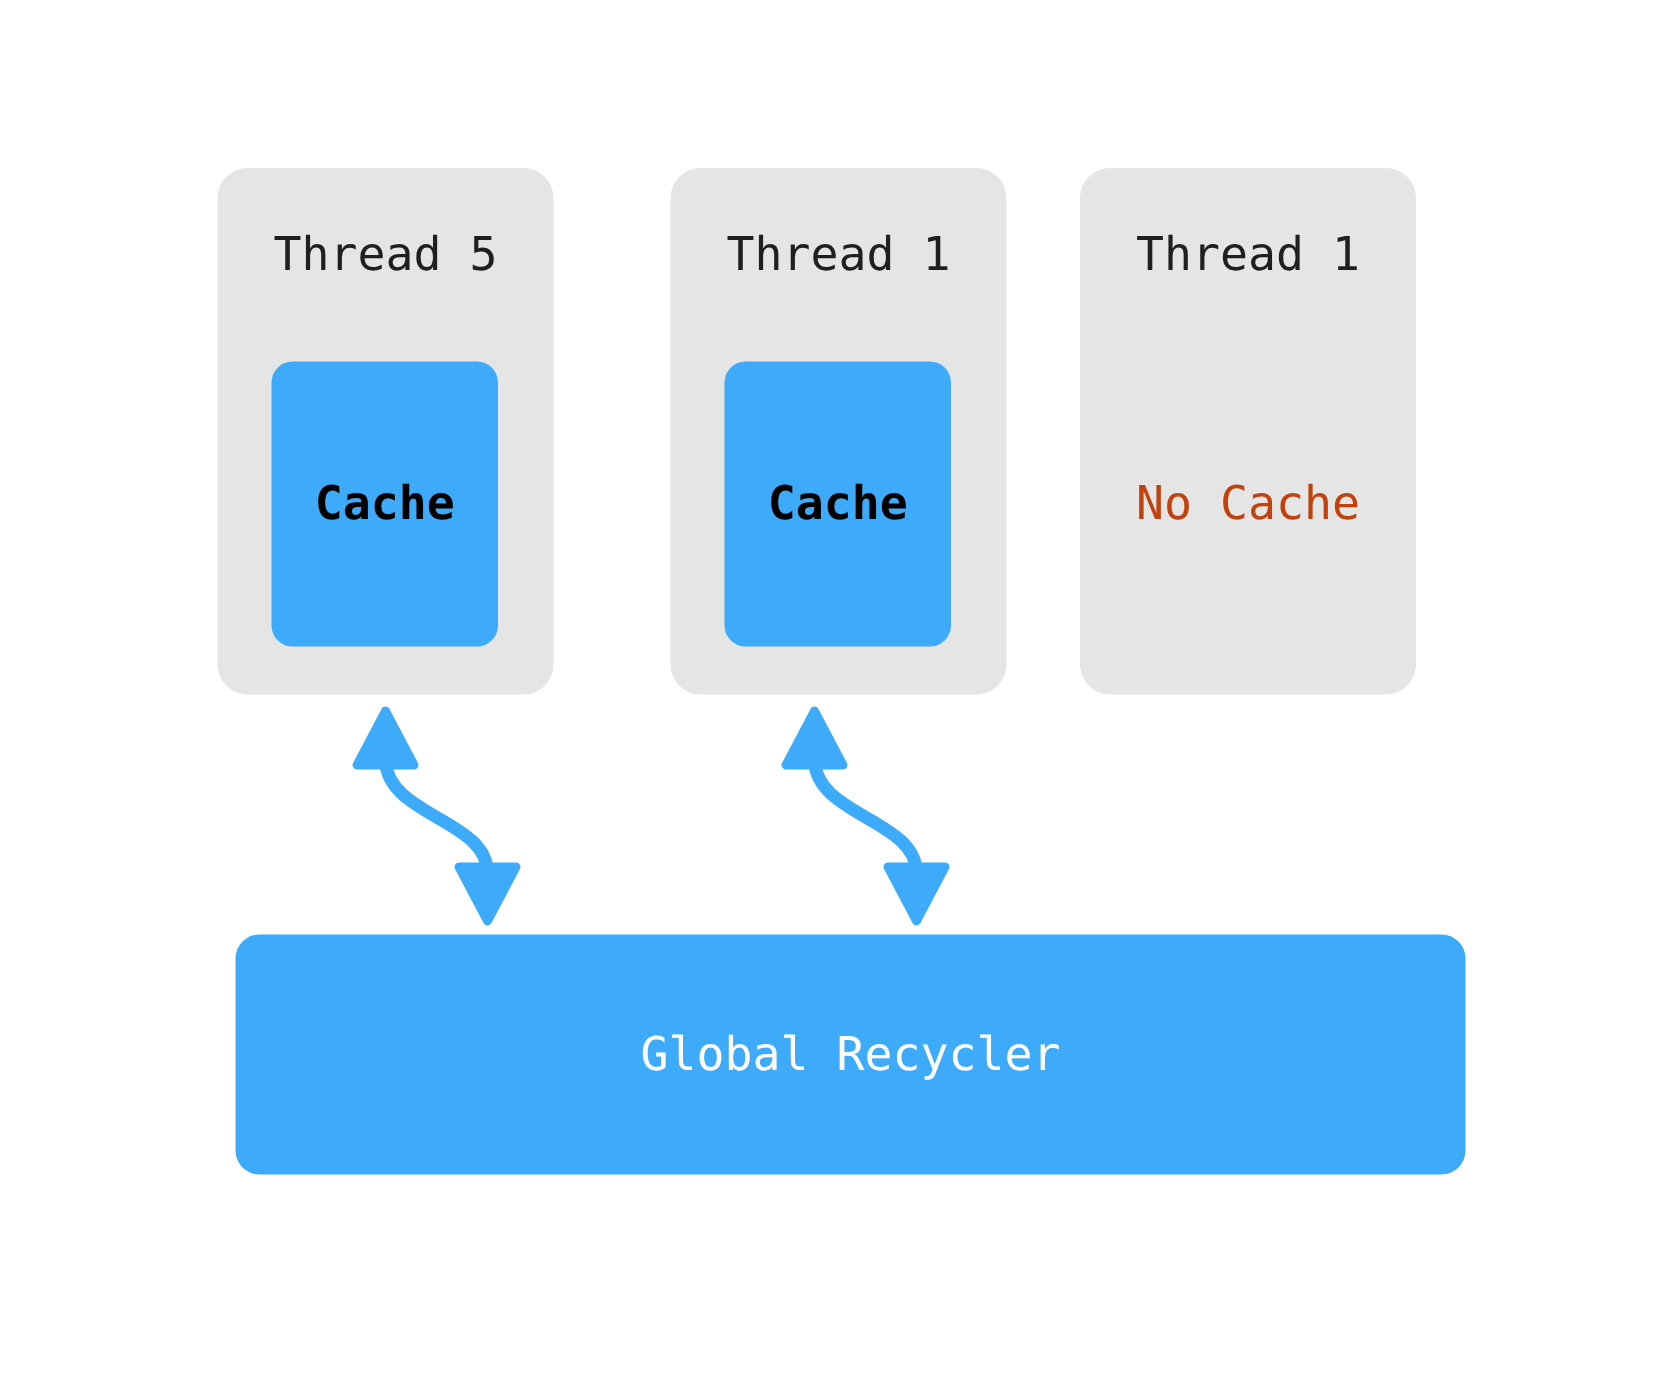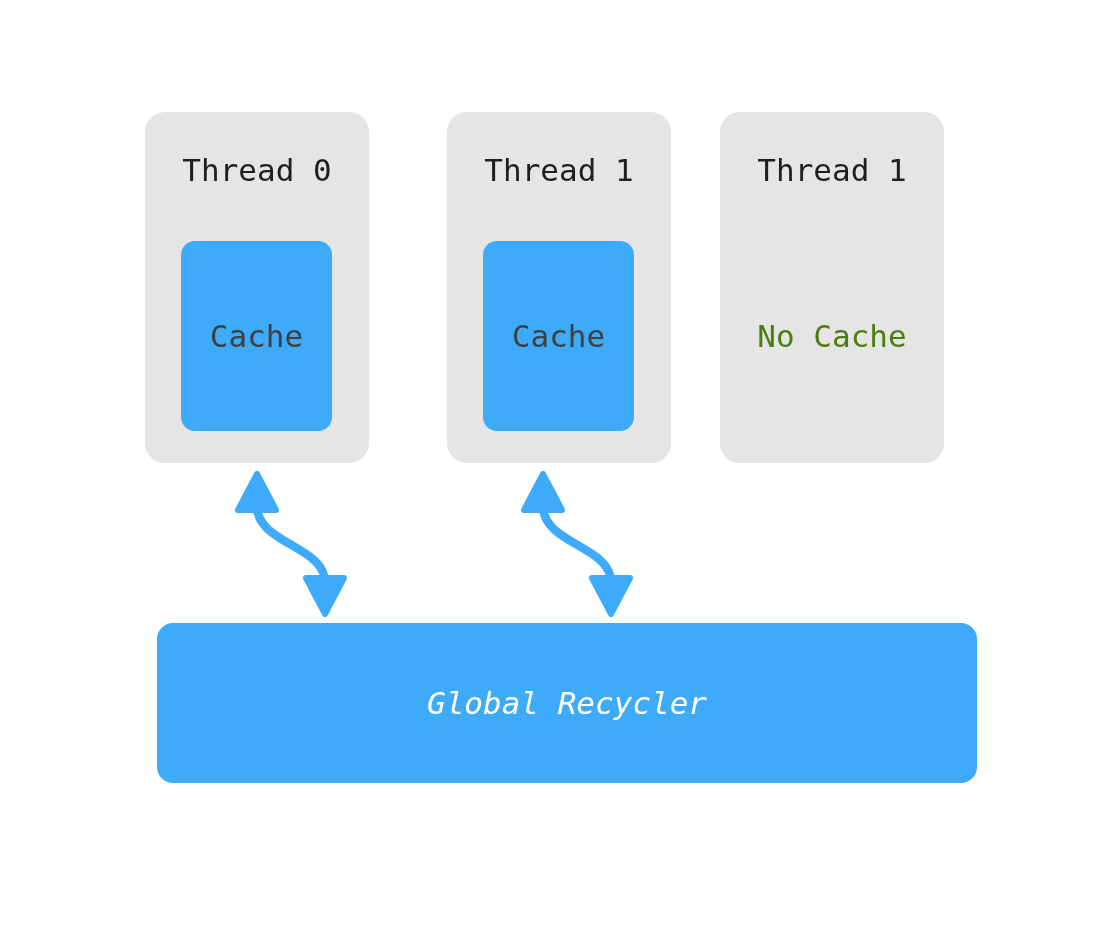--- a/index.html
+++ b/index.html
@@ -46,48 +46,47 @@
     height: 190px;
     background: #3EABFA;
     border-radius: 14px;
     display: flex;
     align-items: center;
     justify-content: center;
   }
   .cache-label {
     font-size: 31px;
     line-height: 36px;
-    font-weight: 400;
-    color: #404040;
+    font-weight: 700;
+    color: #000000;
     white-space: pre;
   }
   .no-cache-label {
     position: absolute;
     top: 206px;
     left: 0;
     width: 100%;
     text-align: center;
     font-size: 31px;
     line-height: 36px;
     font-weight: 500;
-    color: #4d7c0f;
+    color: #c2410c;
     white-space: pre;
   }
   .recycler-box {
     position: absolute;
     left: 157px;
     top: 623px;
     width: 820px;
     height: 160px;
     background: #3EABFA;
     border-radius: 16px;
     display: flex;
     align-items: center;
     justify-content: center;
-    font-style: italic;
   }
   .recycler-label {
     font-size: 31px;
     line-height: 36px;
     font-weight: 500;
     color: #ffffff;
     white-space: pre;
   }
   .arrow-svg {
     position: absolute;
@@ -97,21 +96,21 @@
   }
   .arrow-svg.a0 { left: 229px; }
   .arrow-svg.a1 { left: 515px; }
 </style>
 </head>
 <body>
 
 <div class="canvas">
 
   <div class="thread-box t0">
-    <div class="thread-label">Thread 0</div>
+    <div class="thread-label">Thread 5</div>
     <div class="cache-box">
       <span class="cache-label">Cache</span>
     </div>
   </div>
 
   <div class="thread-box t1">
     <div class="thread-label">Thread 1</div>
     <div class="cache-box">
       <span class="cache-label">Cache</span>
     </div>

